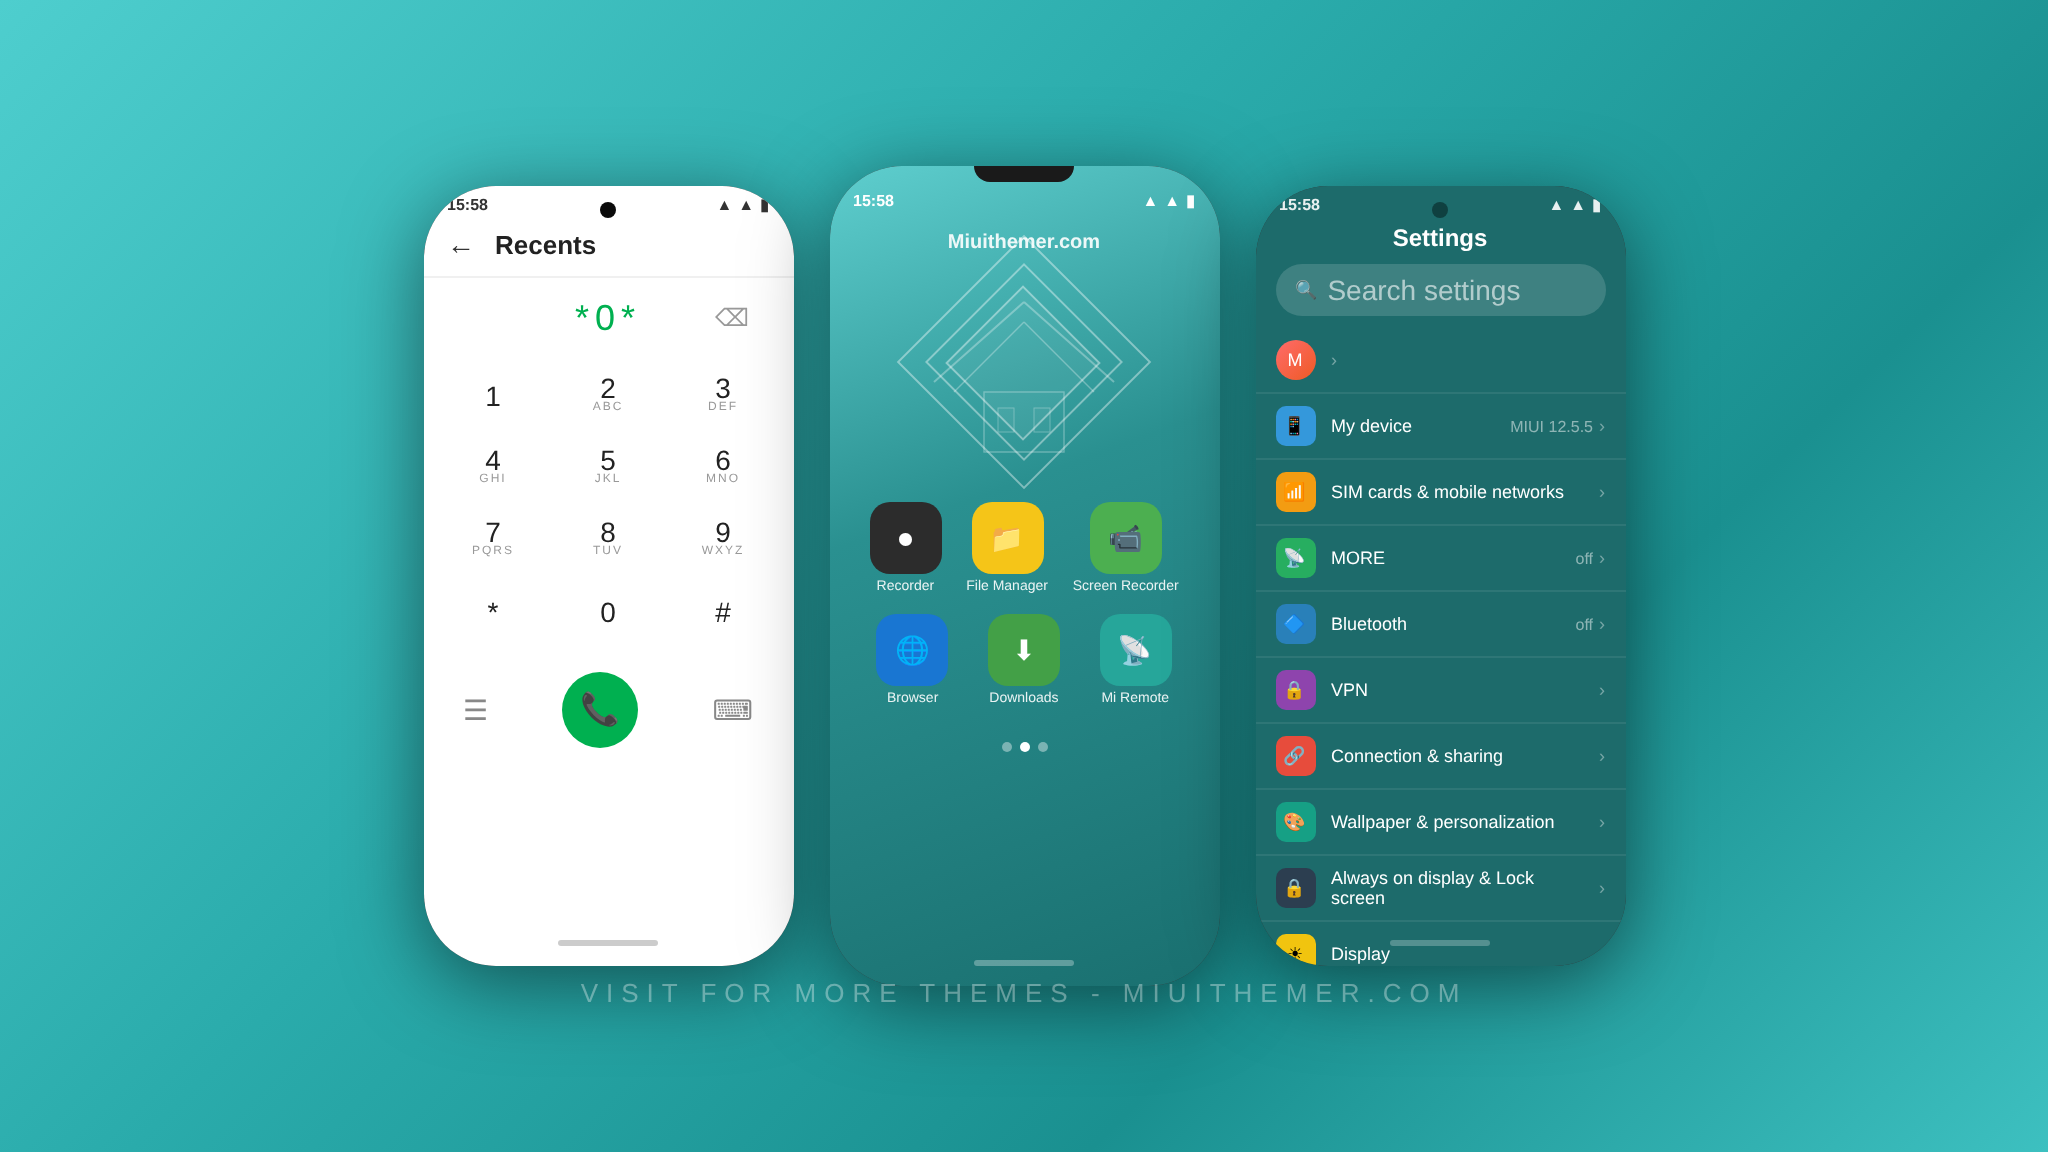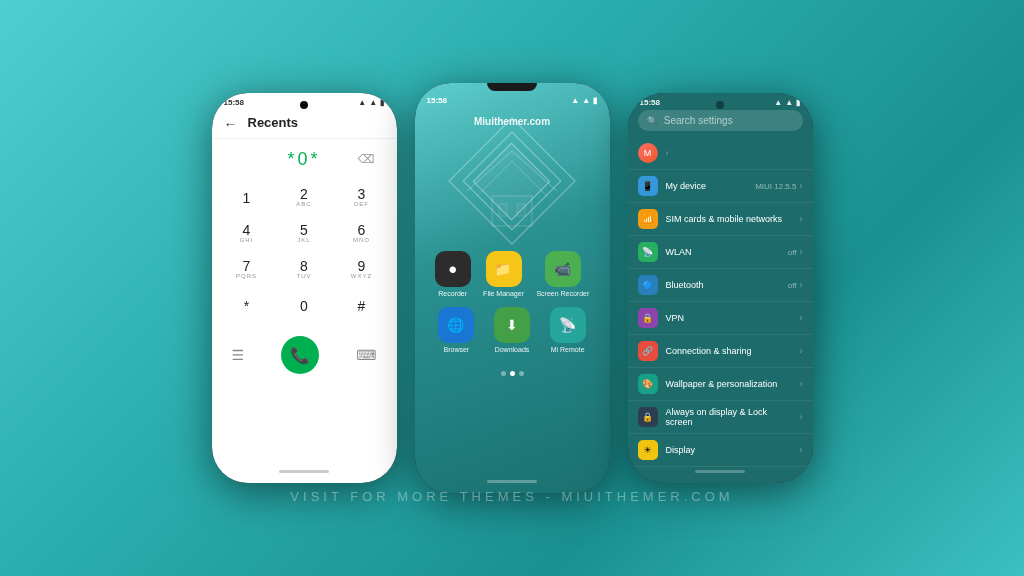--- a/index.html
+++ b/index.html
@@ -333,21 +333,21 @@
       align-items: center;
       gap: 5px;
     }
 
     .search-icon-s {
       font-size: 9px;
       color: rgba(255,255,255,0.7);
     }
 
     .search-placeholder {
-      font-size: 10px;
+      font-size: 14px;
       color: rgba(255,255,255,0.6);
     }
 
     .settings-list {
       padding: 0 0;
     }
 
     .settings-item {
       display: flex;
       align-items: center;
@@ -655,20 +655,21 @@
 
       <div class="status-bar">
         <span>15:58</span>
         <div class="status-icons">
           <span>▲</span>
           <span>▲</span>
           <span>▮</span>
         </div>
       </div>
 
+      <div class="settings-header">Settings</div>
 
       <div class="settings-search">
         <span class="search-icon-s">🔍</span>
         <span class="search-placeholder">Search settings</span>
       </div>
 
       <div class="settings-list">
 
         <div class="settings-item">
           <div class="avatar-circle">M</div>
@@ -690,21 +691,21 @@
           <div class="settings-item-icon" style="background:#f39c12;font-size:9px;">📶</div>
           <div class="settings-item-content">
             <div class="settings-item-title">SIM cards &amp; mobile networks</div>
           </div>
           <span class="chevron">›</span>
         </div>
 
         <div class="settings-item">
           <div class="settings-item-icon" style="background:#27ae60;font-size:9px;">📡</div>
           <div class="settings-item-content">
-            <div class="settings-item-title">WLAN</div>
+            <div class="settings-item-title">MORE</div>
           </div>
           <div class="settings-item-right">
             <span>off</span>
             <span class="chevron">›</span>
           </div>
         </div>
 
         <div class="settings-item">
           <div class="settings-item-icon" style="background:#2980b9;font-size:9px;">🔷</div>
           <div class="settings-item-content">

